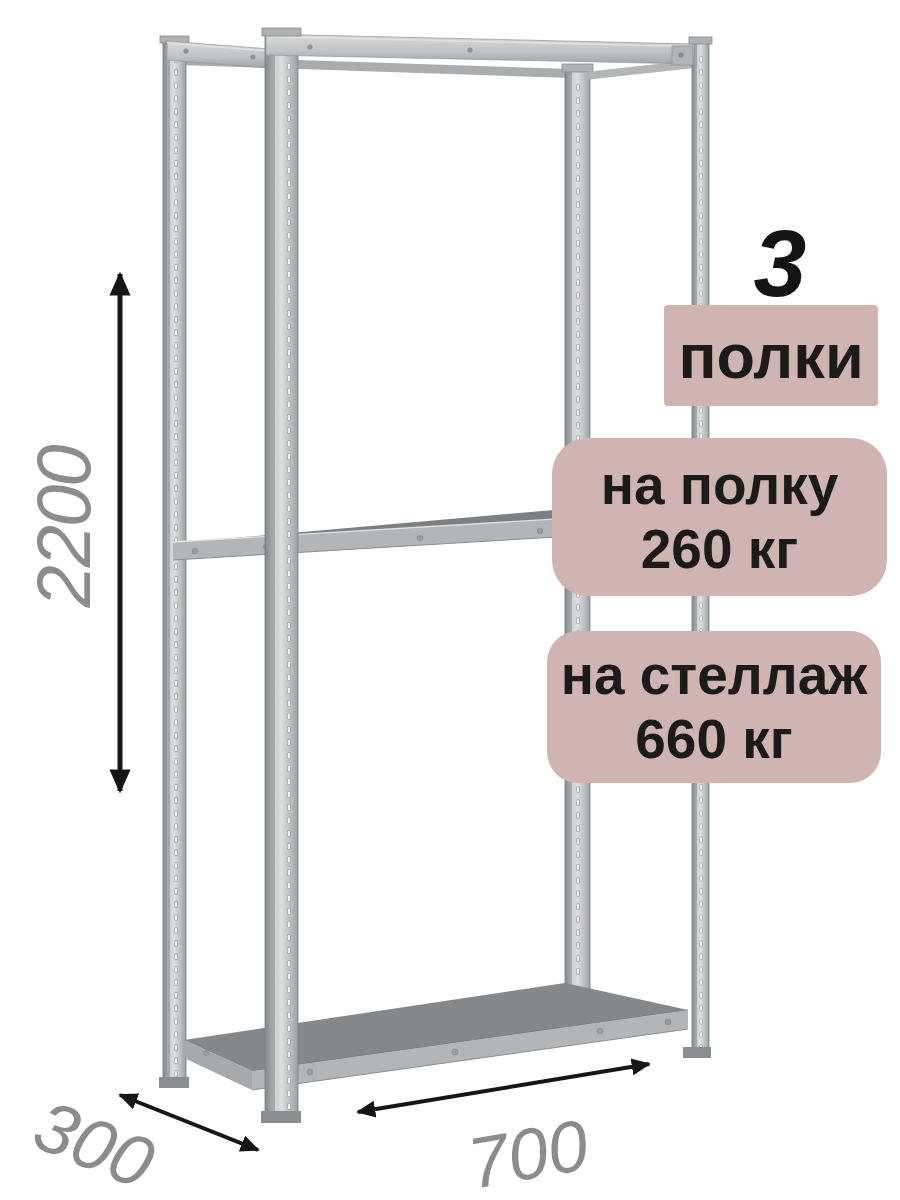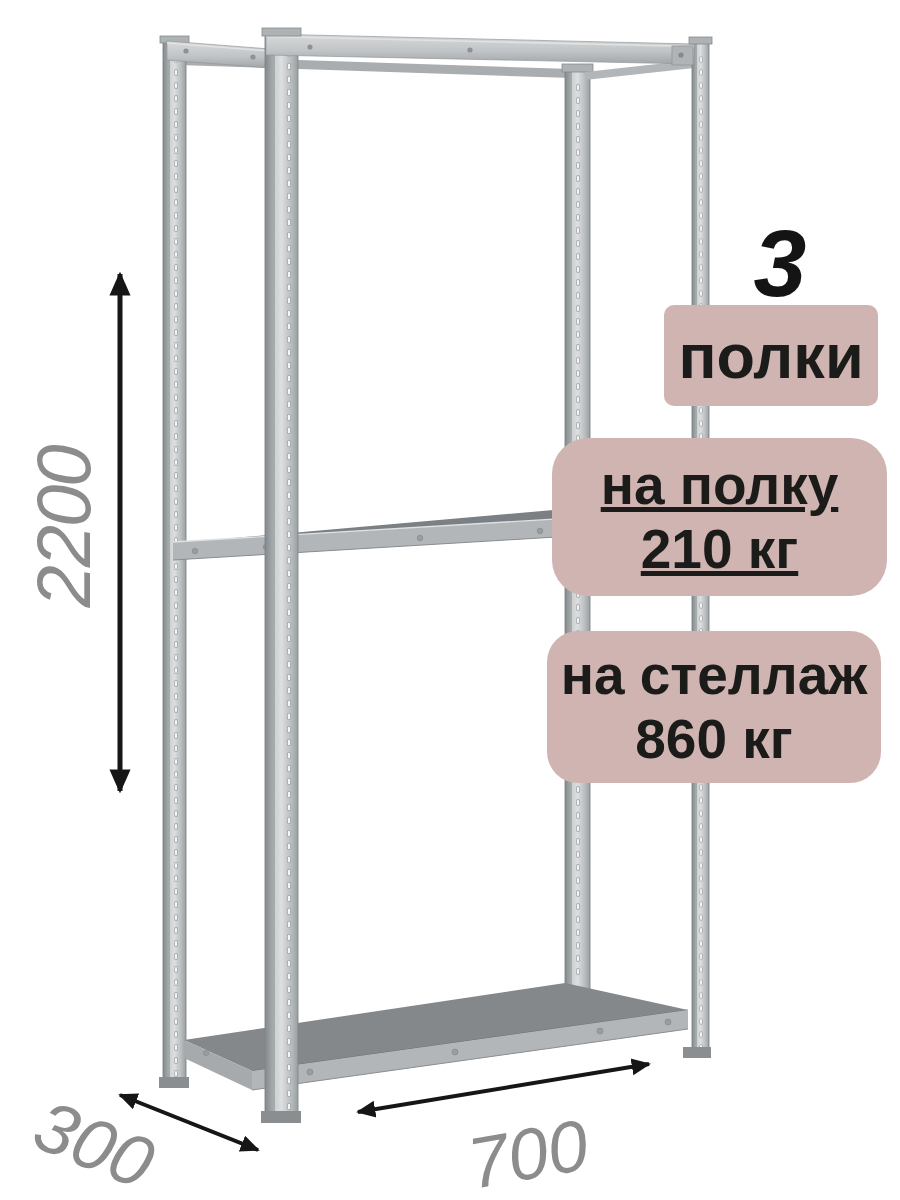--- a/index.html
+++ b/index.html
@@ -19,22 +19,22 @@
   
   .count-number{
     position:absolute;left:700px;top:214px;width:160px;height:98px;line-height:98px;
     font-size:95px;font-weight:700;font-style:italic;color:#141414;text-align:center;
   }
   
   .badge{
     position:absolute;background:#d0b4b1;color:#1b1b19;font-weight:700;text-align:center;
     display:flex;flex-direction:column;justify-content:center;
   }
-  .badge-count{left:664px;top:305px;width:214px;height:101px;border-radius:10px;font-size:63px;}
-  .badge-shelf{left:552px;top:438px;width:335px;height:158px;border-radius:36px;font-size:55px;line-height:64px;text-decoration:underline;}
+  .badge-count{left:664px;top:305px;width:214px;height:101px;border-radius:4px;font-size:63px;}
+  .badge-shelf{left:552px;top:438px;width:335px;height:158px;border-radius:36px;font-size:55px;line-height:64px;}
   .badge-rack{left:547px;top:631px;width:334px;height:152px;border-radius:31px;font-size:55px;line-height:64px;}
 </style>
 </head>
 <body>
 
 <div class="stage">
 
   <svg width="900" height="1200" viewBox="0 0 900 1200">
     <defs>
       <linearGradient id="postGrad" x1="0" y1="0" x2="1" y2="0">
@@ -155,21 +155,21 @@
   <div class="dim dim-w">700</div>
 
   <div class="count-number">3</div>
 
   <div class="badge badge-count">
     <span>полки</span>
   </div>
 
   <div class="badge badge-shelf">
     <span>на полку</span>
-    <span>210 кг</span>
+    <span>260 кг</span>
   </div>
 
   <div class="badge badge-rack">
     <span>на стеллаж</span>
-    <span>860 кг</span>
+    <span>660 кг</span>
   </div>
 
 </div>
 
 </body></html>

